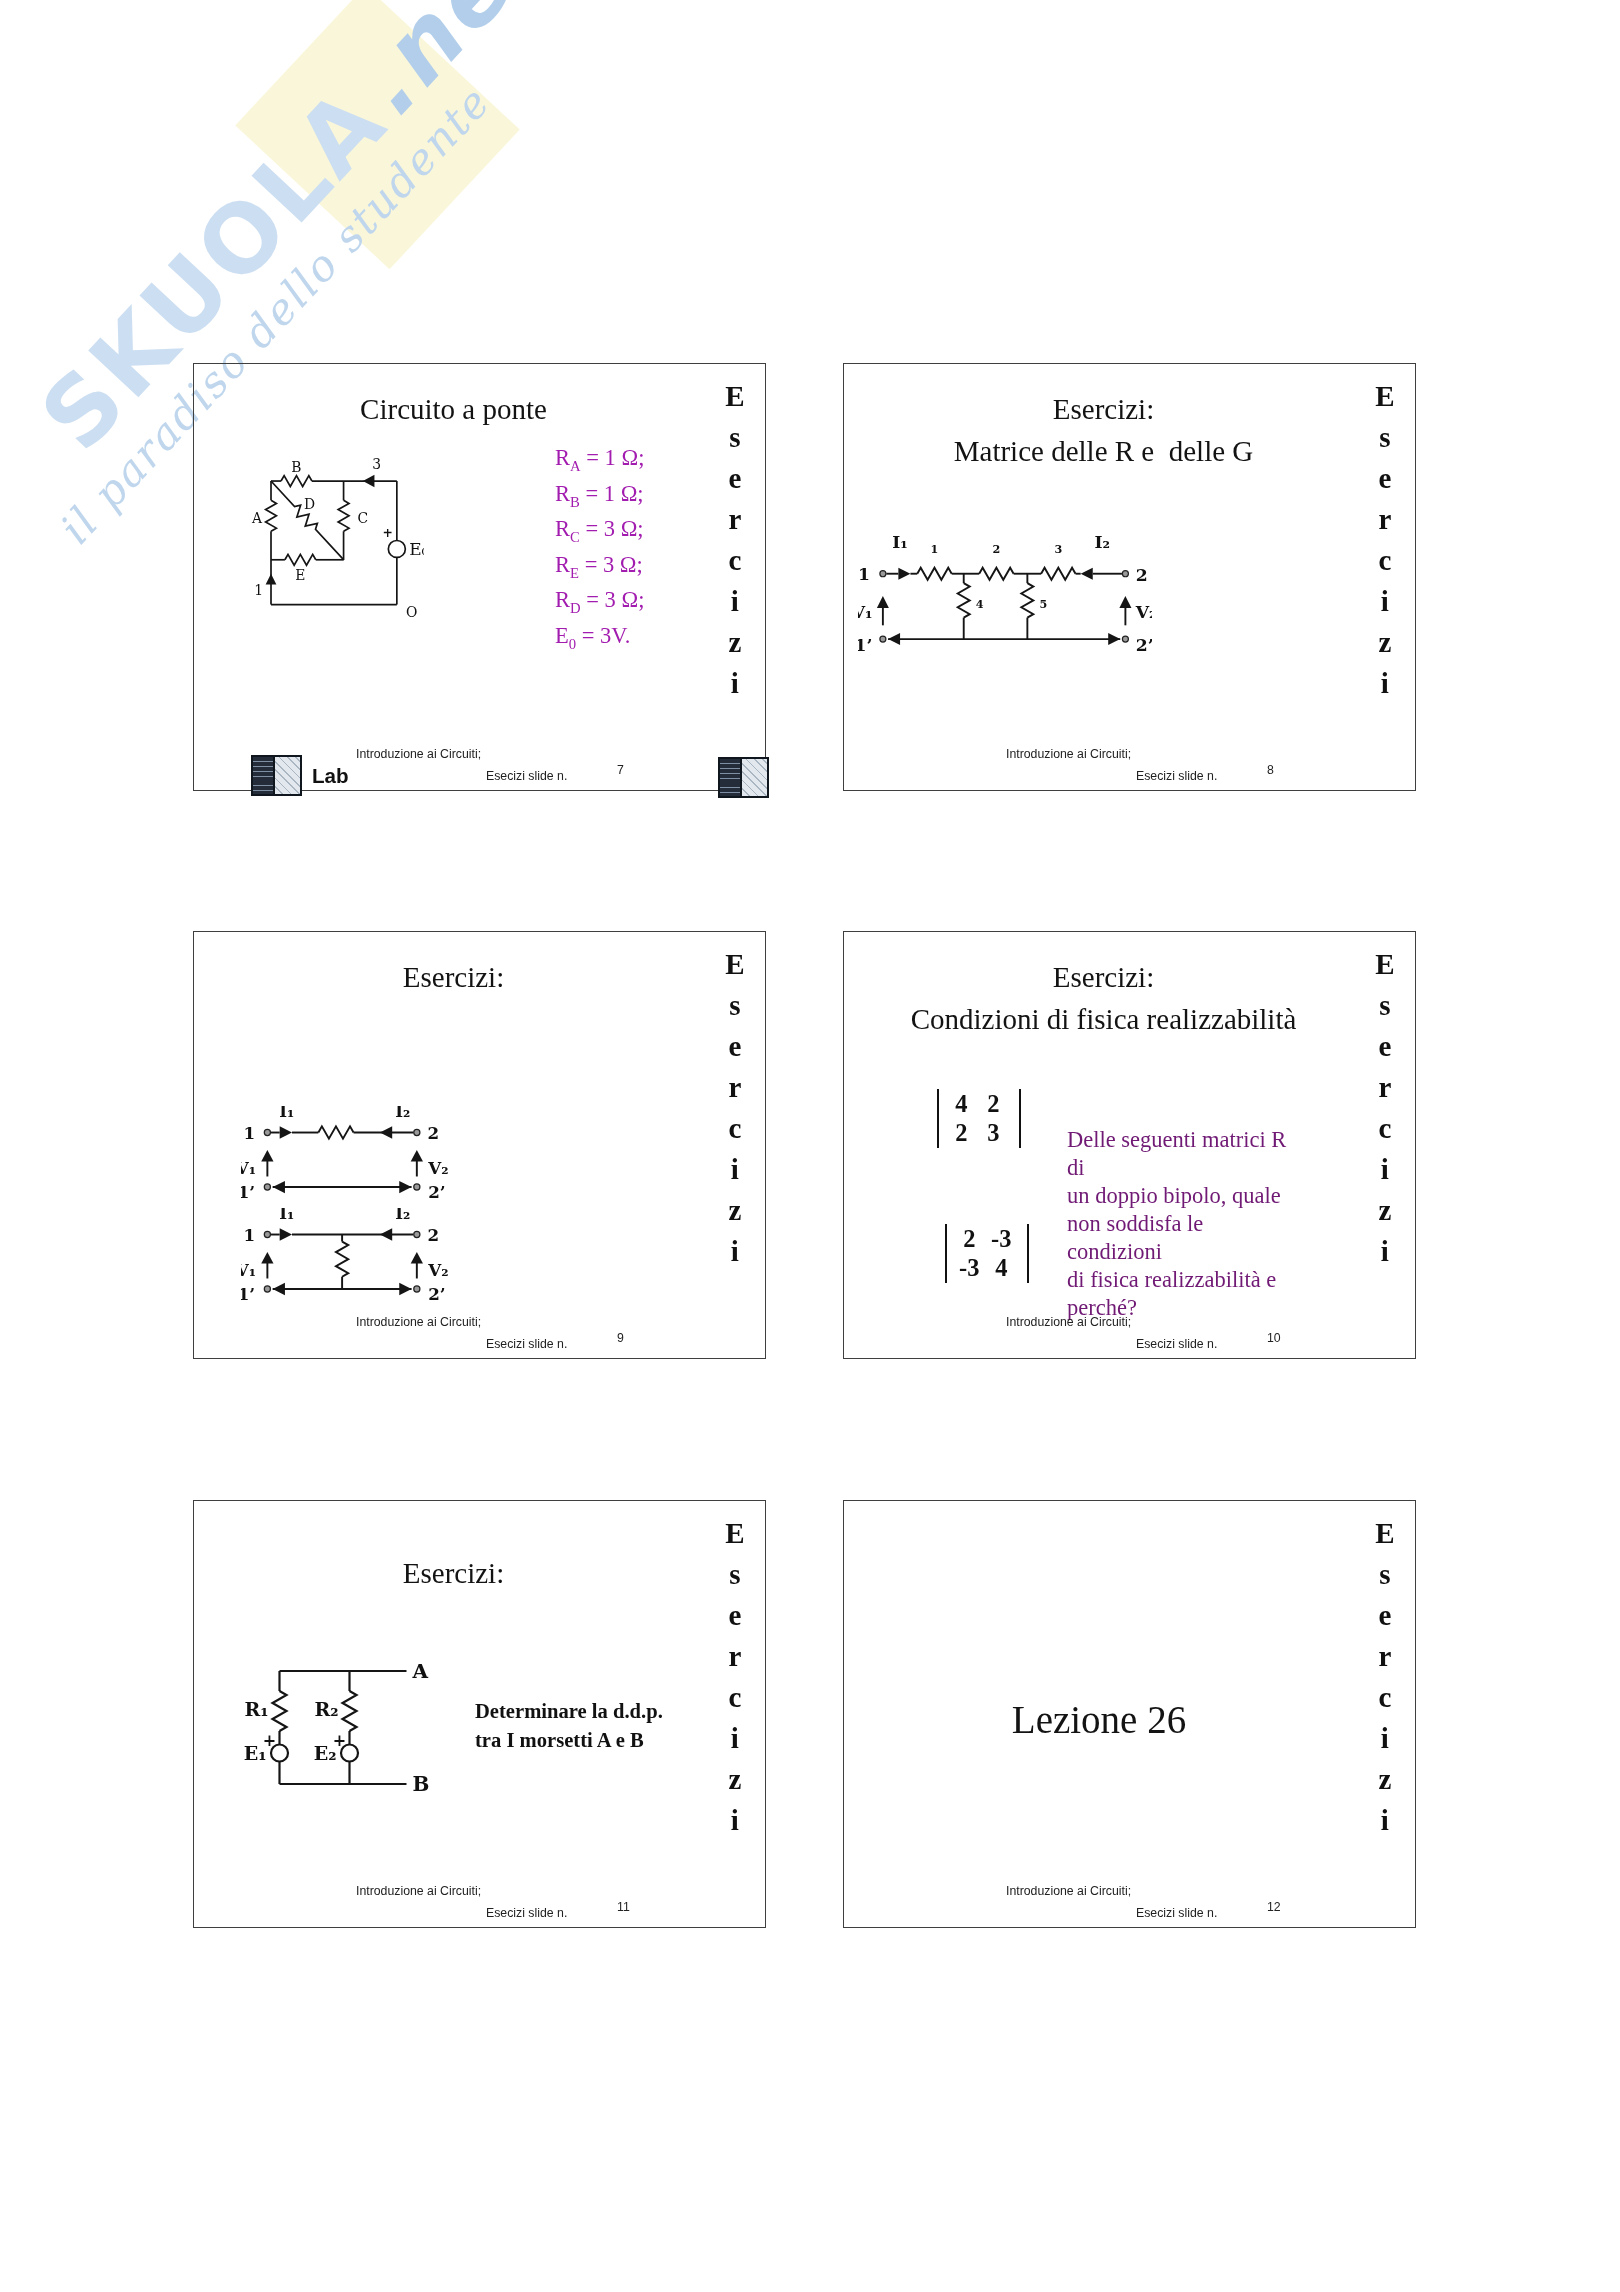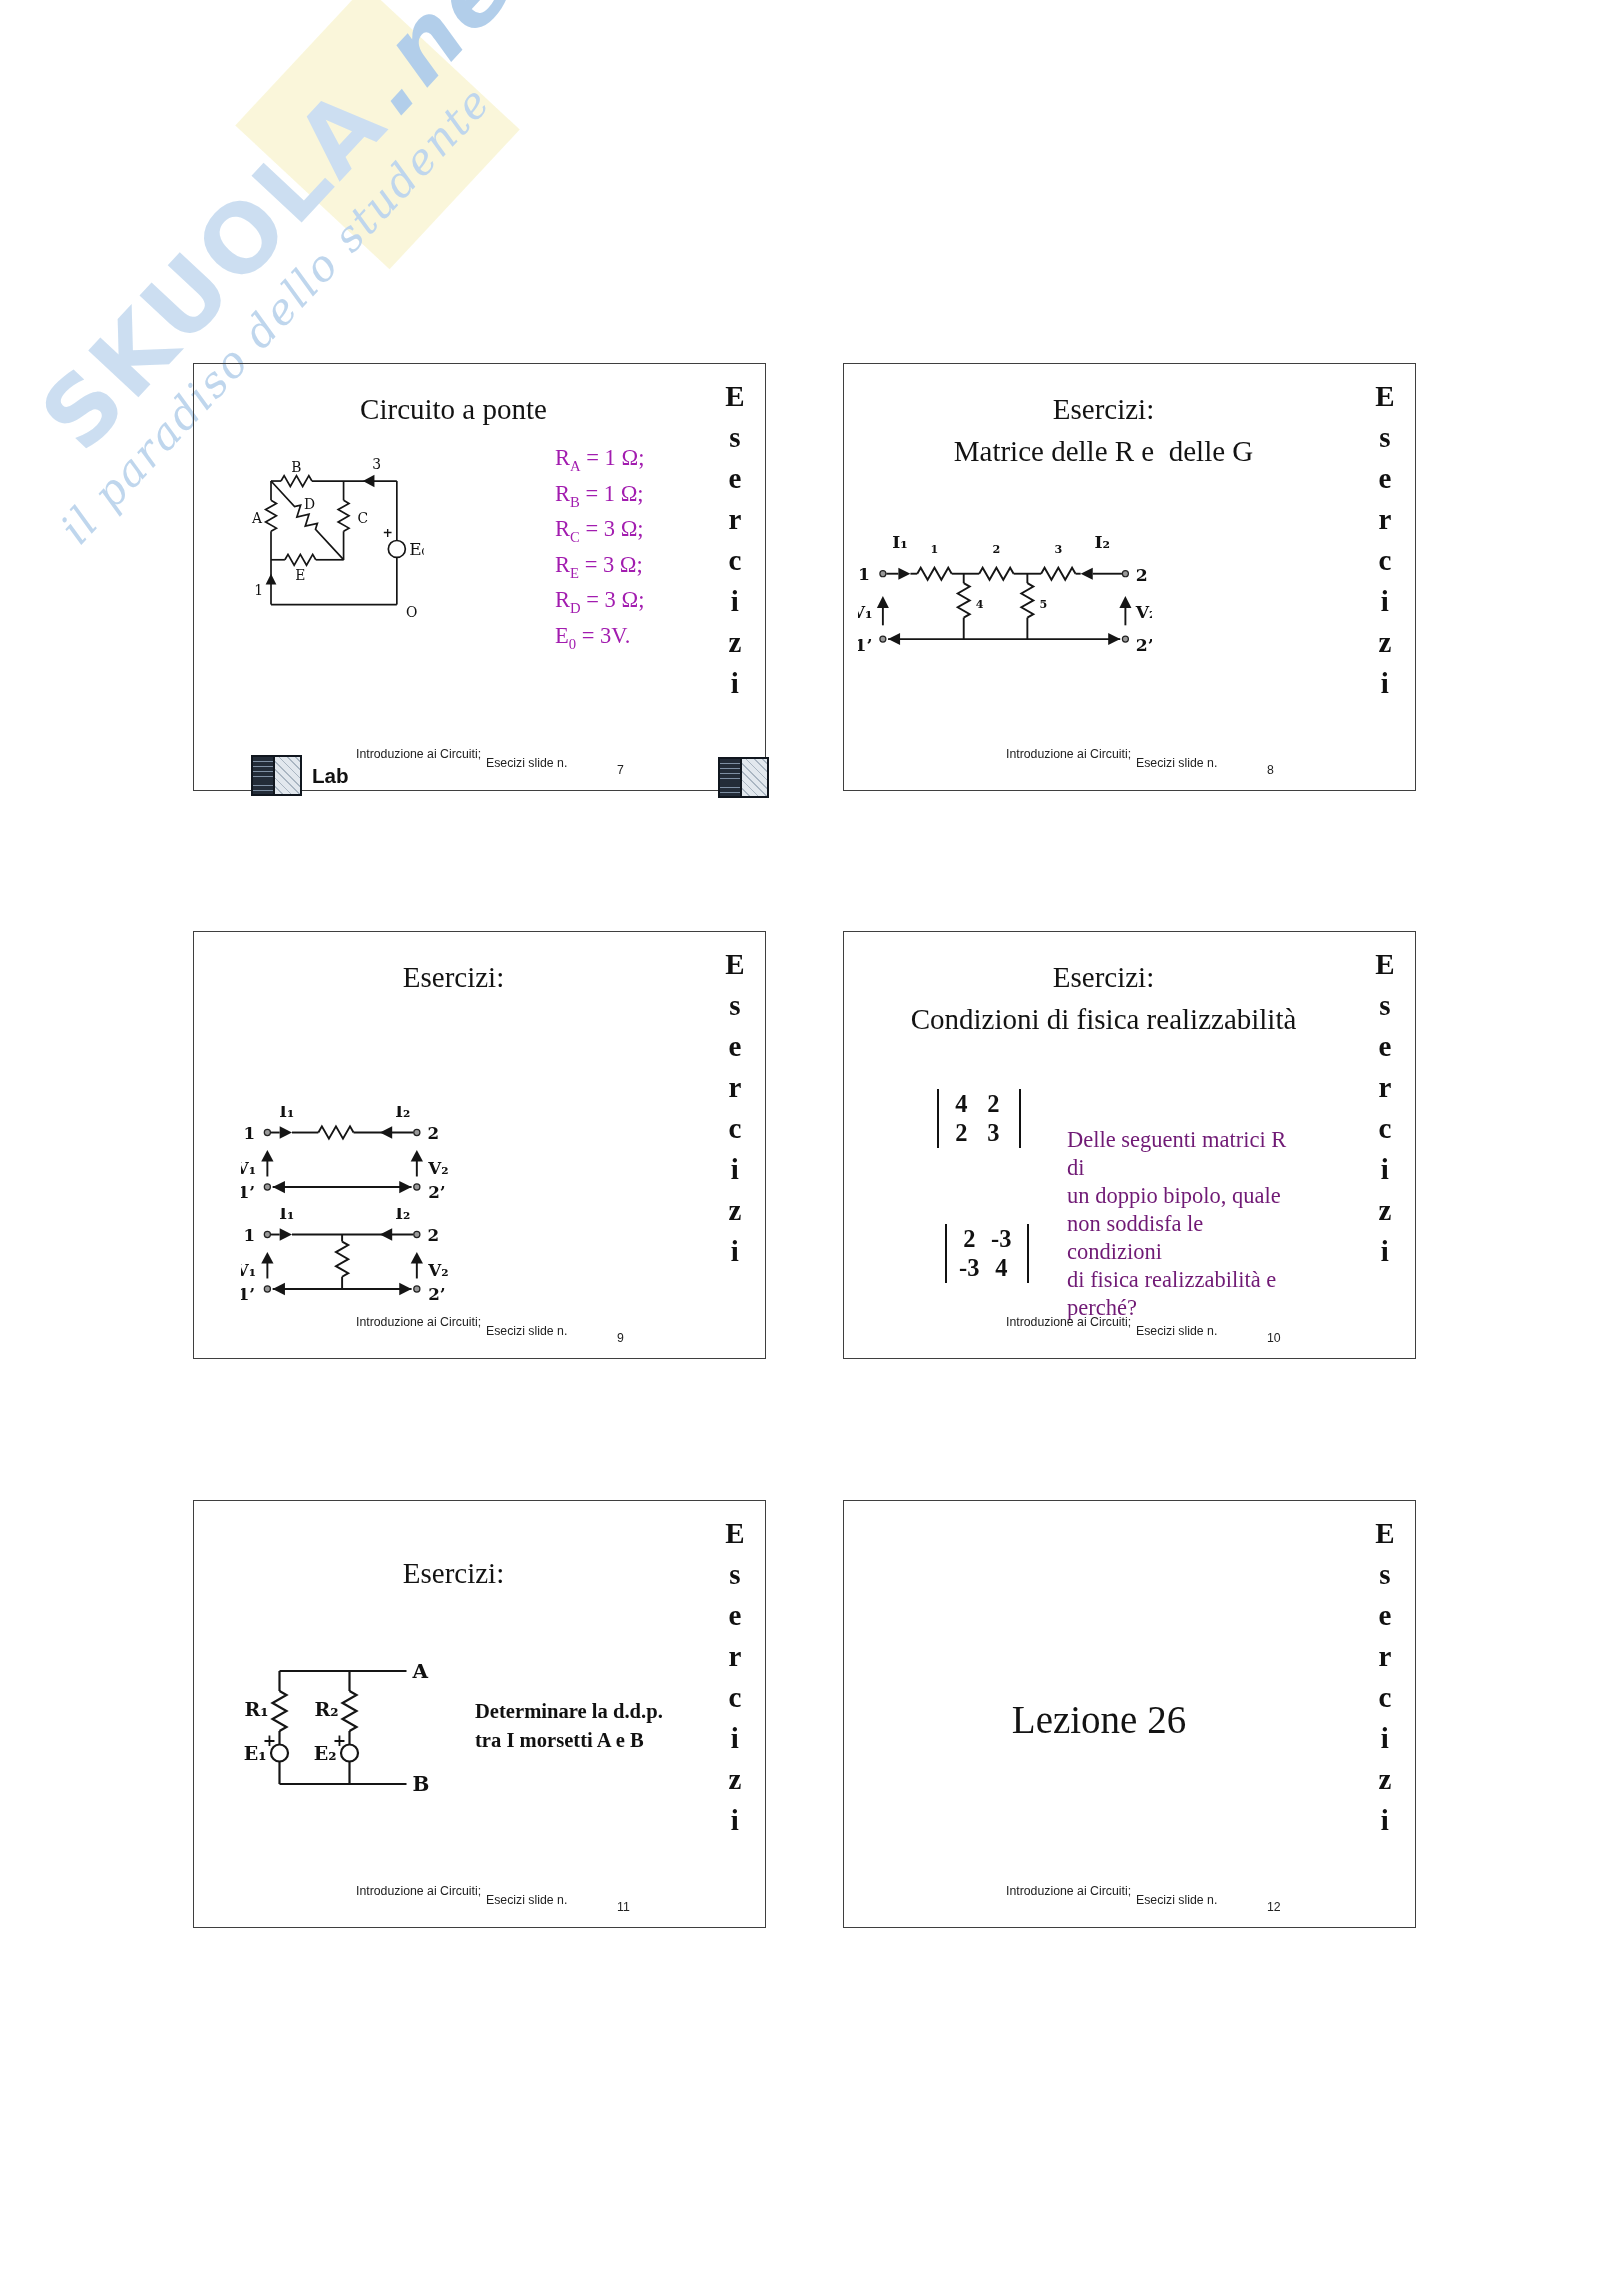--- a/index.html
+++ b/index.html
@@ -19,21 +19,21 @@
     font-size:43px;color:#b0cde9;letter-spacing:2px;margin-left:-69px;margin-top:3.9px;}
   
   .slide{position:absolute;width:571px;height:426px;border:1.5px solid #3f3f3f;
     background:transparent;z-index:1;}
   .vert{position:absolute;right:13.7px;top:11.8px;width:33px;text-align:center;
     font:bold 29px "Liberation Serif",serif;line-height:41px;white-space:pre-line;color:#111;}
   .title{position:absolute;top:23.5px;left:0;width:519px;text-align:center;
     font-size:29px;line-height:42px;color:#131313;}
   .title2{white-space:pre;}
   .f-course{position:absolute;left:162px;bottom:29px;font:12.3px "Liberation Sans",sans-serif;color:#222;}
-  .f-label{position:absolute;left:292px;bottom:20px;font:12.3px "Liberation Sans",sans-serif;color:#222;}
+  .f-label{position:absolute;left:292px;bottom:7px;font:12.3px "Liberation Sans",sans-serif;color:#222;}
   .f-num{position:absolute;left:423px;bottom:12.7px;font:12.3px "Liberation Sans",sans-serif;color:#222;}
   
   .values{position:absolute;left:361px;top:80px;font-size:22.5px;line-height:28px;color:#a21caf;}
   .values sub{font-size:14.7px;}
   .lab-logo{position:absolute;width:51px;height:41px;background:#10161e;
     display:flex;gap:2px;padding:2px;box-sizing:border-box;}
   .lab-logo .pnl-dark{flex:1;background:#232c38;
     background-image:repeating-linear-gradient(#232c38 0 3.9px,#7e8fa3 3.9px 4.9px);}
   .lab-logo .pnl-light{flex:1.25;background:#e2e8ee;
     background-image:repeating-linear-gradient(45deg,#e2e8ee 0 4.9px,#aab6c2 4.9px 5.9px);}

